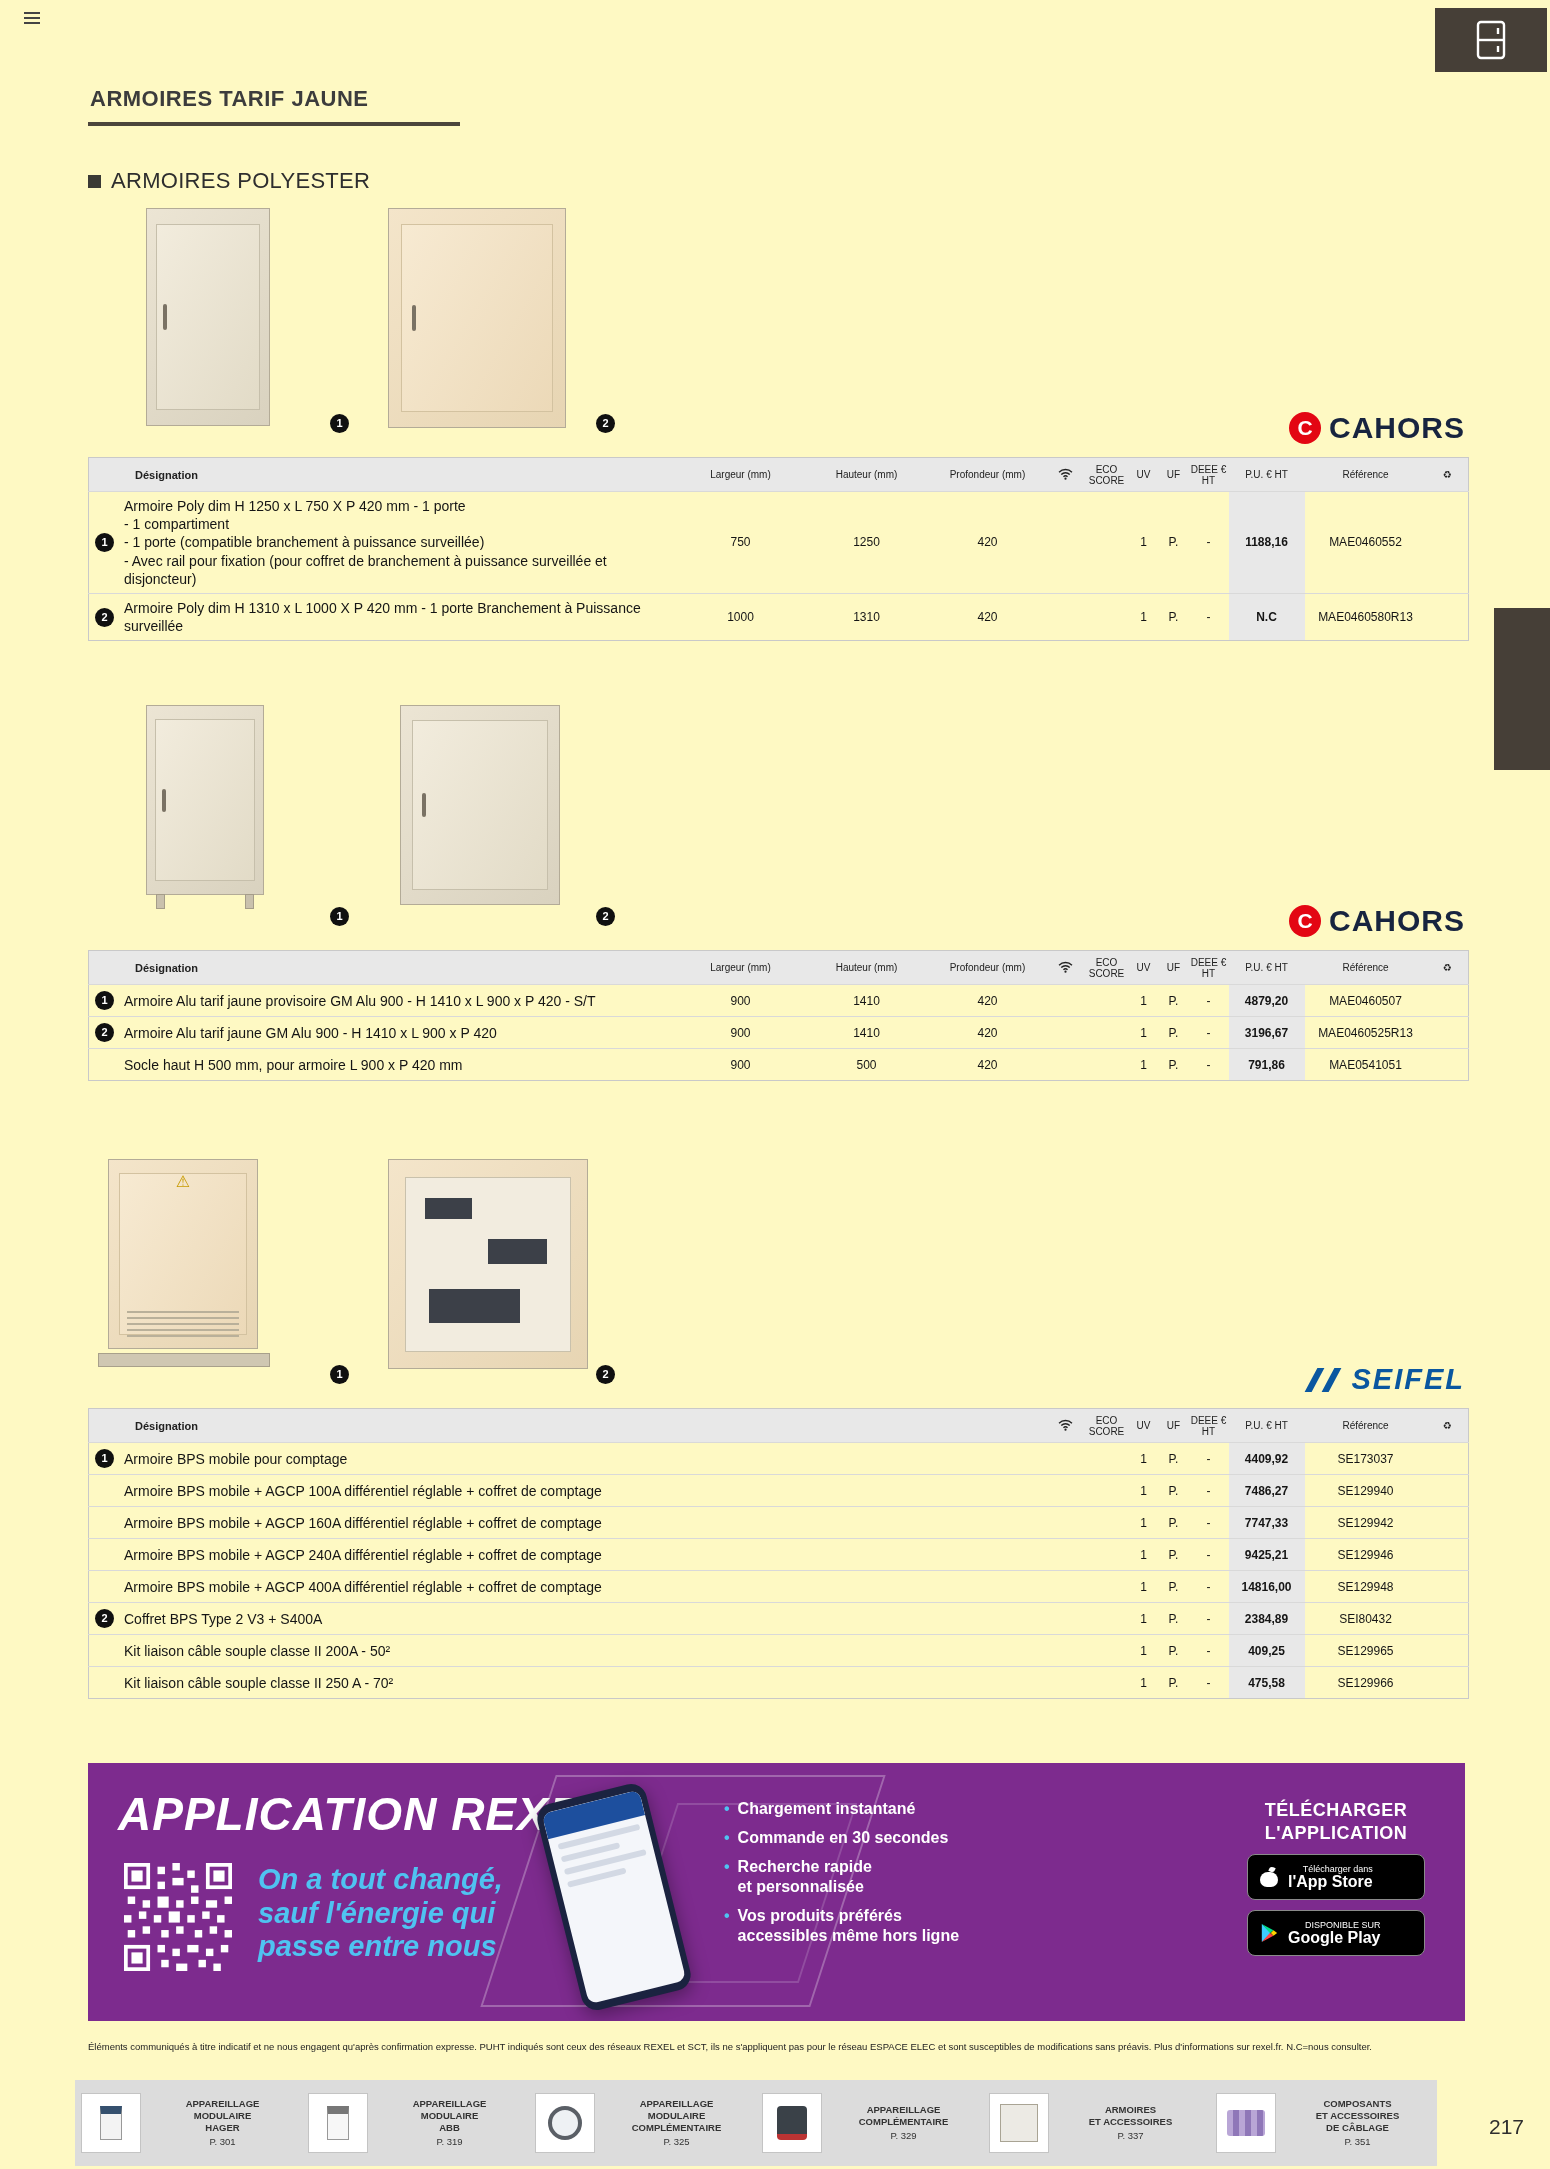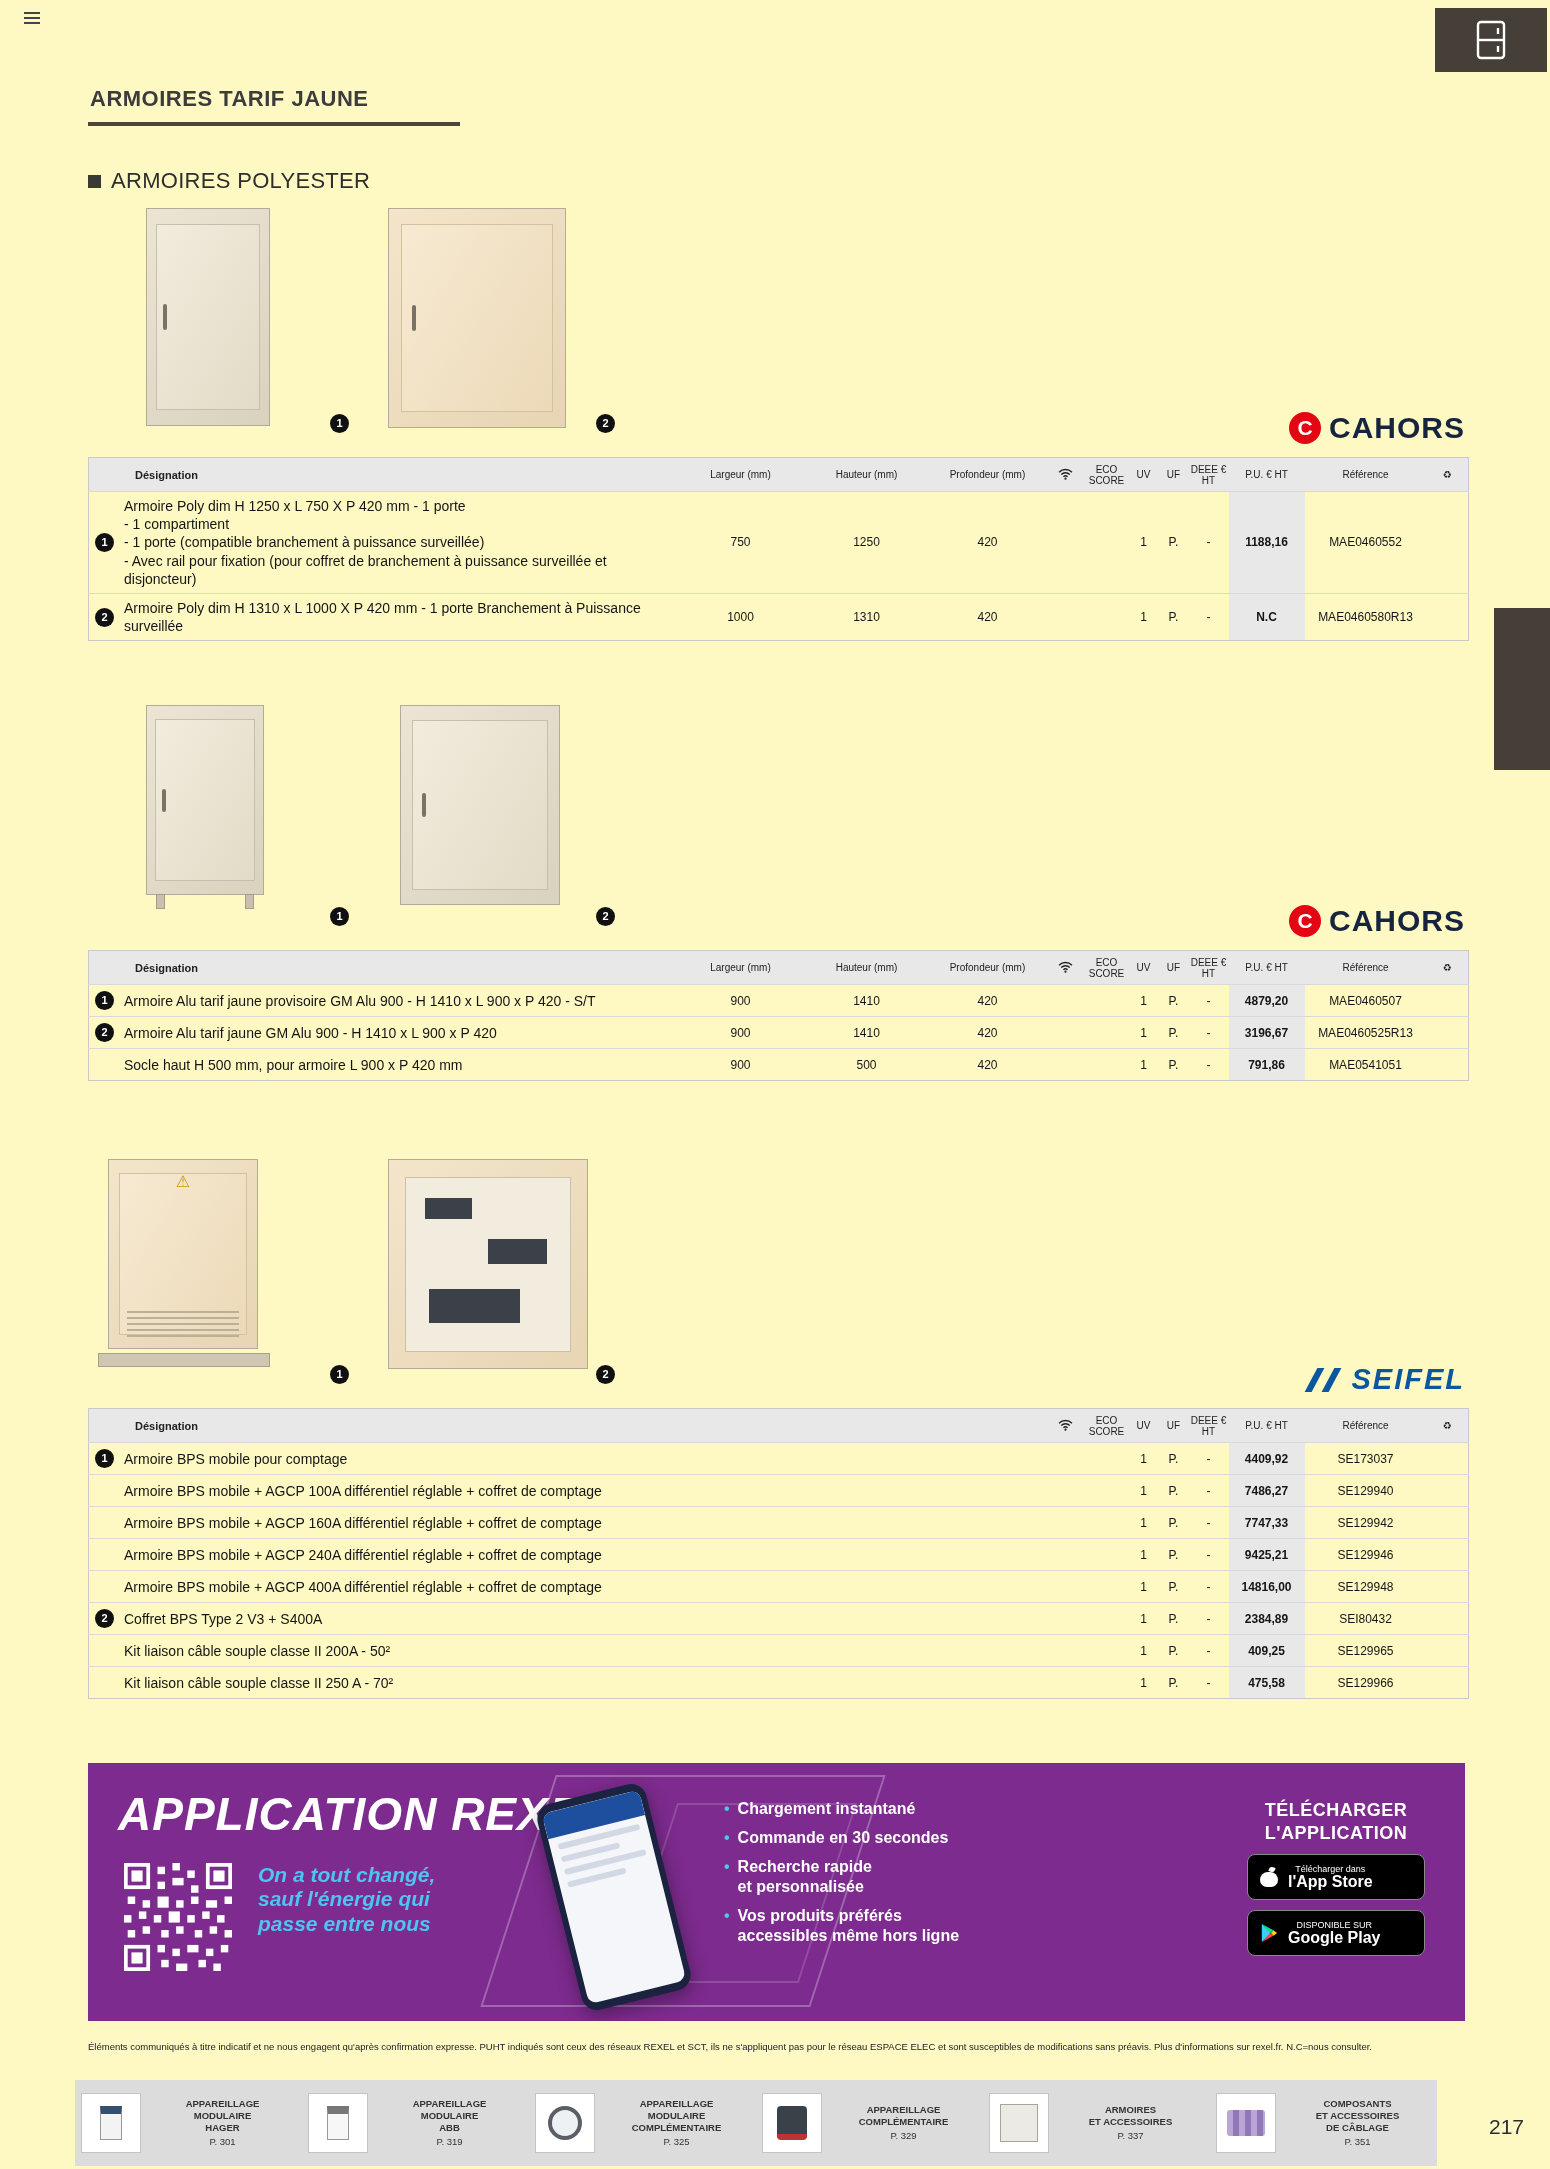--- a/index.html
+++ b/index.html
@@ -68,32 +68,32 @@
   .mt-alu { margin-top:58px; }
   .mt-bps { margin-top:76px; }
 
   
   .banner { position:relative; margin-top:64px; height:258px; background:#7d2b8e; overflow:hidden; }
   .deco { position:absolute; border:2px solid rgba(255,255,255,0.28); transform:skewX(-18deg); }
   .deco1 { left:430px; top:12px; width:330px; height:232px; }
   .deco2 { left:560px; top:40px; width:180px; height:180px; border-color:rgba(255,255,255,0.16); }
   .banner-title { position:absolute; left:30px; top:24px; font-size:46px; font-weight:800; font-style:italic; color:#fff; letter-spacing:1px; }
   .qr { position:absolute; left:36px; top:100px; width:108px; height:108px; }
-  .tagline { position:absolute; left:170px; top:100px; font-size:21px; line-height:1.15; font-weight:800; font-style:italic; color:#4fc3f1; }
+  .tagline { position:absolute; left:170px; top:100px; font-size:29px; line-height:1.15; font-weight:800; font-style:italic; color:#4fc3f1; }
   .phone { position:absolute; left:470px; top:28px; width:112px; height:212px; background:#1b2340; border-radius:16px; transform:rotate(-14deg); box-shadow:0 6px 18px rgba(0,0,0,0.35); padding:8px 6px; }
   .phone .screen { width:100%; height:100%; background:#f4f6fa; border-radius:9px; overflow:hidden; }
   .phone .appbar { height:26px; background:#1d4f9e; }
   .phone .ln { height:6px; background:#d3d9e4; margin:7px 8px 0; border-radius:3px; }
   .phone .ln.s { width:60%; }
   .bullets { position:absolute; left:636px; top:36px; width:340px; }
   .bullet { display:flex; gap:8px; margin-bottom:9px; font-size:16px; font-weight:700; color:#fff; line-height:1.25; }
   .bullet .dot { color:#4fc3f1; }
   .dl { position:absolute; left:1140px; top:36px; width:216px; text-align:center; }
   .dl-title { font-size:18px; font-weight:800; color:#fff; line-height:1.25; letter-spacing:0.5px; }
-  .badge { width:178px; height:46px; background:#000; border:1px solid #8a8a8a; border-radius:8px; color:#fff; display:flex; align-items:center; gap:10px; padding:0 12px; margin:10px auto 0; cursor:pointer; text-align:center; }
+  .badge { width:178px; height:46px; background:#000; border:1px solid #8a8a8a; border-radius:8px; color:#fff; display:flex; align-items:center; gap:10px; padding:0 12px; margin:10px auto 0; cursor:pointer; text-align:right; }
   .badge .b-top { font-size:9px; display:block; }
   .badge .b-bottom { font-size:16px; font-weight:700; display:block; line-height:1.05; }
   .apple-ic { position:relative; width:18px; height:20px; flex:0 0 18px; }
   .apple-ic .body { position:absolute; bottom:0; left:0; width:18px; height:15px; background:#fff; border-radius:8px 8px 7px 7px; }
   .apple-ic .leaf { position:absolute; top:0; left:9px; width:6px; height:5px; background:#fff; border-radius:60% 0 60% 0; transform:rotate(20deg); }
   .gp-ic { width:18px; height:20px; flex:0 0 18px; }
 
   
   .disclaimer { margin-top:20px; font-size:9.5px; color:#222; }
   .footerbar { position:absolute; left:75px; bottom:3px; width:1362px; height:86px; background:#dcdcdc; display:flex; align-items:center; }

